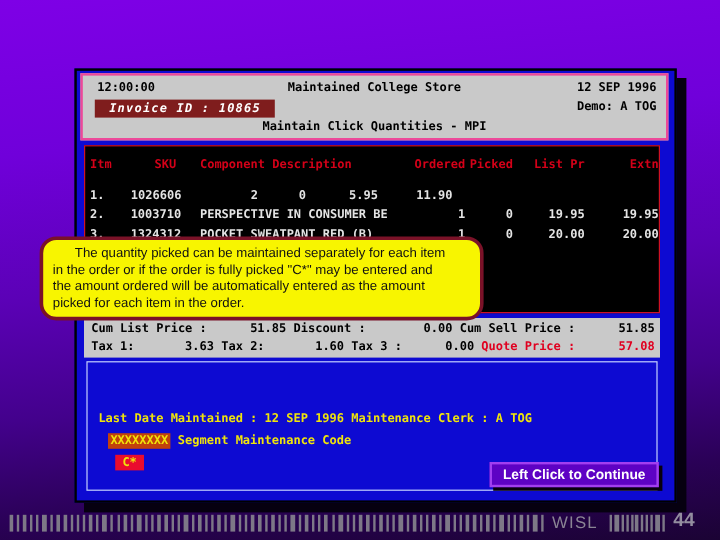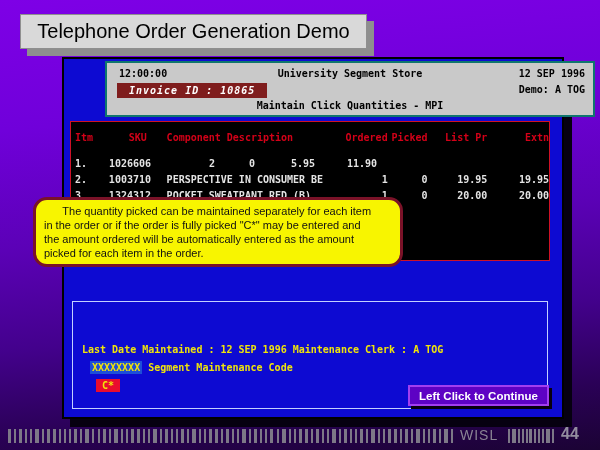--- a/index.html
+++ b/index.html
@@ -13,21 +13,21 @@
     background:#d9d9d9;border:1px solid #8f8f8f;box-shadow:7px 7px 0 0 #8e8e8e;
     display:flex;align-items:center;justify-content:center;
     font-size:20px;color:#000;letter-spacing:0px;}
 
   
   .window{position:absolute;left:62px;top:57px;width:498px;height:358px;
     background:#0d0ad2;border:2px solid #000;box-shadow:8px 8px 0 0 #060010;}
   .mono{font-family:"DejaVu Sans Mono",monospace;font-weight:700;font-size:10px;}
 
   .hdr-panel{position:absolute;left:3px;top:2px;width:486px;height:52px;
-    background:#c9c9c9;border:2px solid #0f766e;color:#000;margin-left:38px;}
+    background:#c9c9c9;border:2px solid #ec4899;color:#000;}
   .hdr-time{position:absolute;left:12px;top:5px;}
   .hdr-store{position:absolute;left:0;top:5px;width:100%;text-align:center;}
   .hdr-date{position:absolute;right:8px;top:5px;}
   .hdr-clerk{position:absolute;right:8px;top:21px;}
   .invoice-badge{position:absolute;left:10px;top:20px;background:#7f1d1d;color:#fff;
     padding:2px 12px;letter-spacing:1px;font-style:italic;}
   .hdr-screen{position:absolute;left:0;top:37px;width:100%;text-align:center;}
 
   .table-panel{position:absolute;left:6px;top:62px;width:480px;height:140px;
     background:#000;border:1px solid #cf1126;padding-left:4px;box-sizing:border-box;}
@@ -44,21 +44,21 @@
     background:#c9c9c9;color:#000;padding:2px 0 0 6px;box-sizing:border-box;}
   .tline{margin:0;line-height:15px;white-space:pre;}
   .red-text{color:#e00020;}
 
   .lower-rect{position:absolute;left:8px;top:242px;width:474px;height:106px;
     border:1px solid #c4d0ff;}
 
   .yellow-text{color:#f0e40a;}
   .maint-line{position:absolute;left:18px;top:285px;white-space:pre;}
   .segment-line{position:absolute;left:26px;top:303px;white-space:pre;}
-  .seg-badge{background:#1d4ed8;padding:1px 2px;}
+  .seg-badge{background:#c2410c;padding:1px 2px;}
   .code-badge{position:absolute;left:32px;top:320px;background:#ea0c2e;padding:1px 6px;}
 
   .continue-btn{position:absolute;left:344px;top:326px;width:137px;height:17px;
     background:#5d02c4;border:2px solid #a23ef0;box-shadow:3px 3px 0 0 #08000e;
     color:#fff;font-weight:700;font-size:11.5px;display:flex;align-items:center;
     justify-content:center;font-family:"Liberation Sans",sans-serif;cursor:pointer;}
 
   
   .barcode{position:absolute;top:429px;height:14px;display:flex;
     justify-content:space-between;align-items:stretch;}
@@ -74,29 +74,26 @@
   .callout{position:absolute;left:33px;top:197px;width:370px;height:70px;
     background:#f8f500;border:3px solid #7a1228;border-radius:14px;
     box-sizing:border-box;color:#111;font-size:11px;line-height:14px;
     padding:4px 8px;white-space:pre-wrap;z-index:5;}
 </style>
 </head>
 <body>
 
 <div class="slide">
 
-  <div class="title-bar">
-    <span>Telephone Order Generation Demo</span>
-  </div>
 
   <div class="window">
 
     <div class="hdr-panel mono">
       <span class="hdr-time">12:00:00</span>
-      <span class="hdr-store">University Segment Store</span>
+      <span class="hdr-store">Maintained College Store</span>
       <span class="hdr-date">12 SEP 1996</span>
       <span class="hdr-clerk">Demo: A TOG</span>
       <span class="invoice-badge">Invoice ID : 10865</span>
       <span class="hdr-screen">Maintain Click Quantities - MPI</span>
     </div>
 
     <div class="table-panel mono">
       <div class="trow thead">
         <span class="tcell c0">Itm</span>
         <span class="tcell c1 hc1">SKU</span>
@@ -129,20 +126,24 @@
             <span class="tcell c1">1324312</span>
             <span class="tcell c2">POCKET SWEATPANT RED (B)</span>
             <span class="tcell c3">1</span>
             <span class="tcell c4">0</span>
             <span class="tcell c5">20.00</span>
             <span class="tcell c6">20.00</span>
           </div>
         </div>
     </div>
 
+    <div class="totals-panel mono">
+      <pre class="tline">Cum List Price :      51.85 Discount :        0.00 Cum Sell Price :      51.85</pre>
+      <pre class="tline"><span>Tax 1:       3.63 Tax 2:       1.60 Tax 3 :      0.00 </span><span class="red-text">Quote Price :      57.08</span></pre>
+    </div>
 
     <div class="lower-rect"></div>
 
     <div class="maint-line mono yellow-text">Last Date Maintained : 12 SEP 1996 Maintenance Clerk : A TOG</div>
 
     <div class="segment-line mono yellow-text"><span class="seg-badge">XXXXXXXX</span><span> Segment Maintenance Code</span></div>
 
     <div class="code-badge mono yellow-text">C*</div>
 
     <div class="continue-btn">

